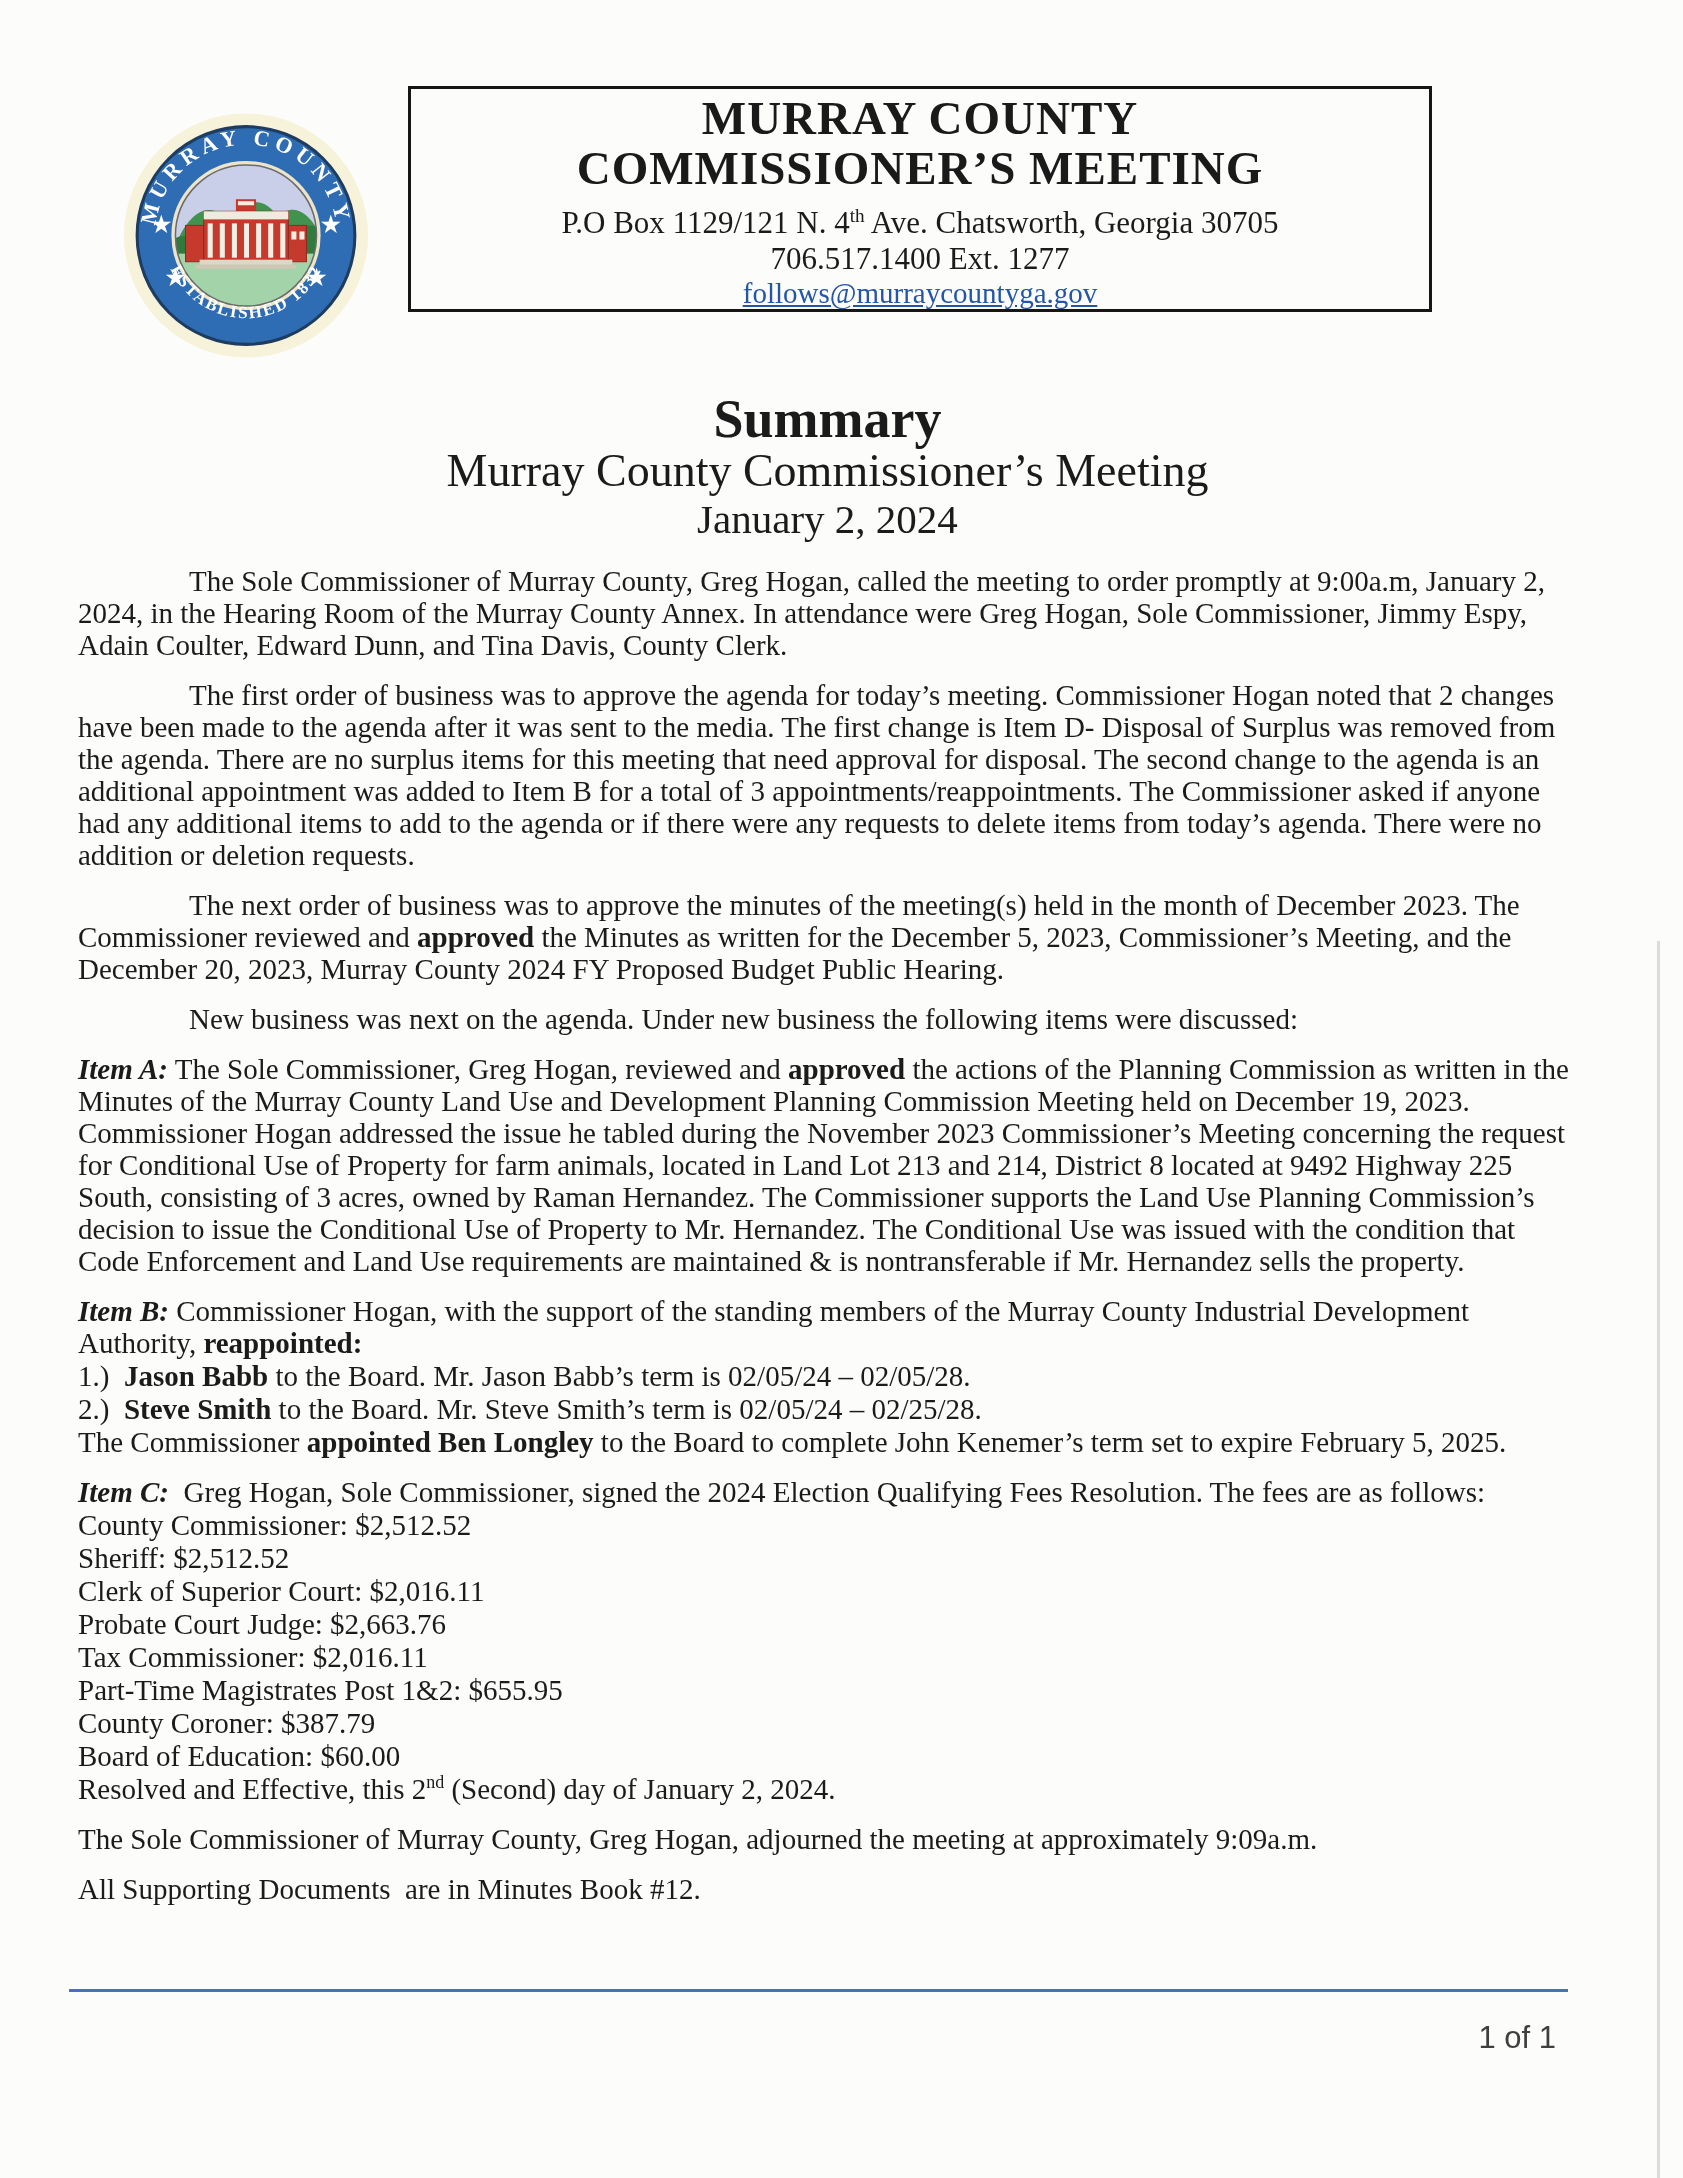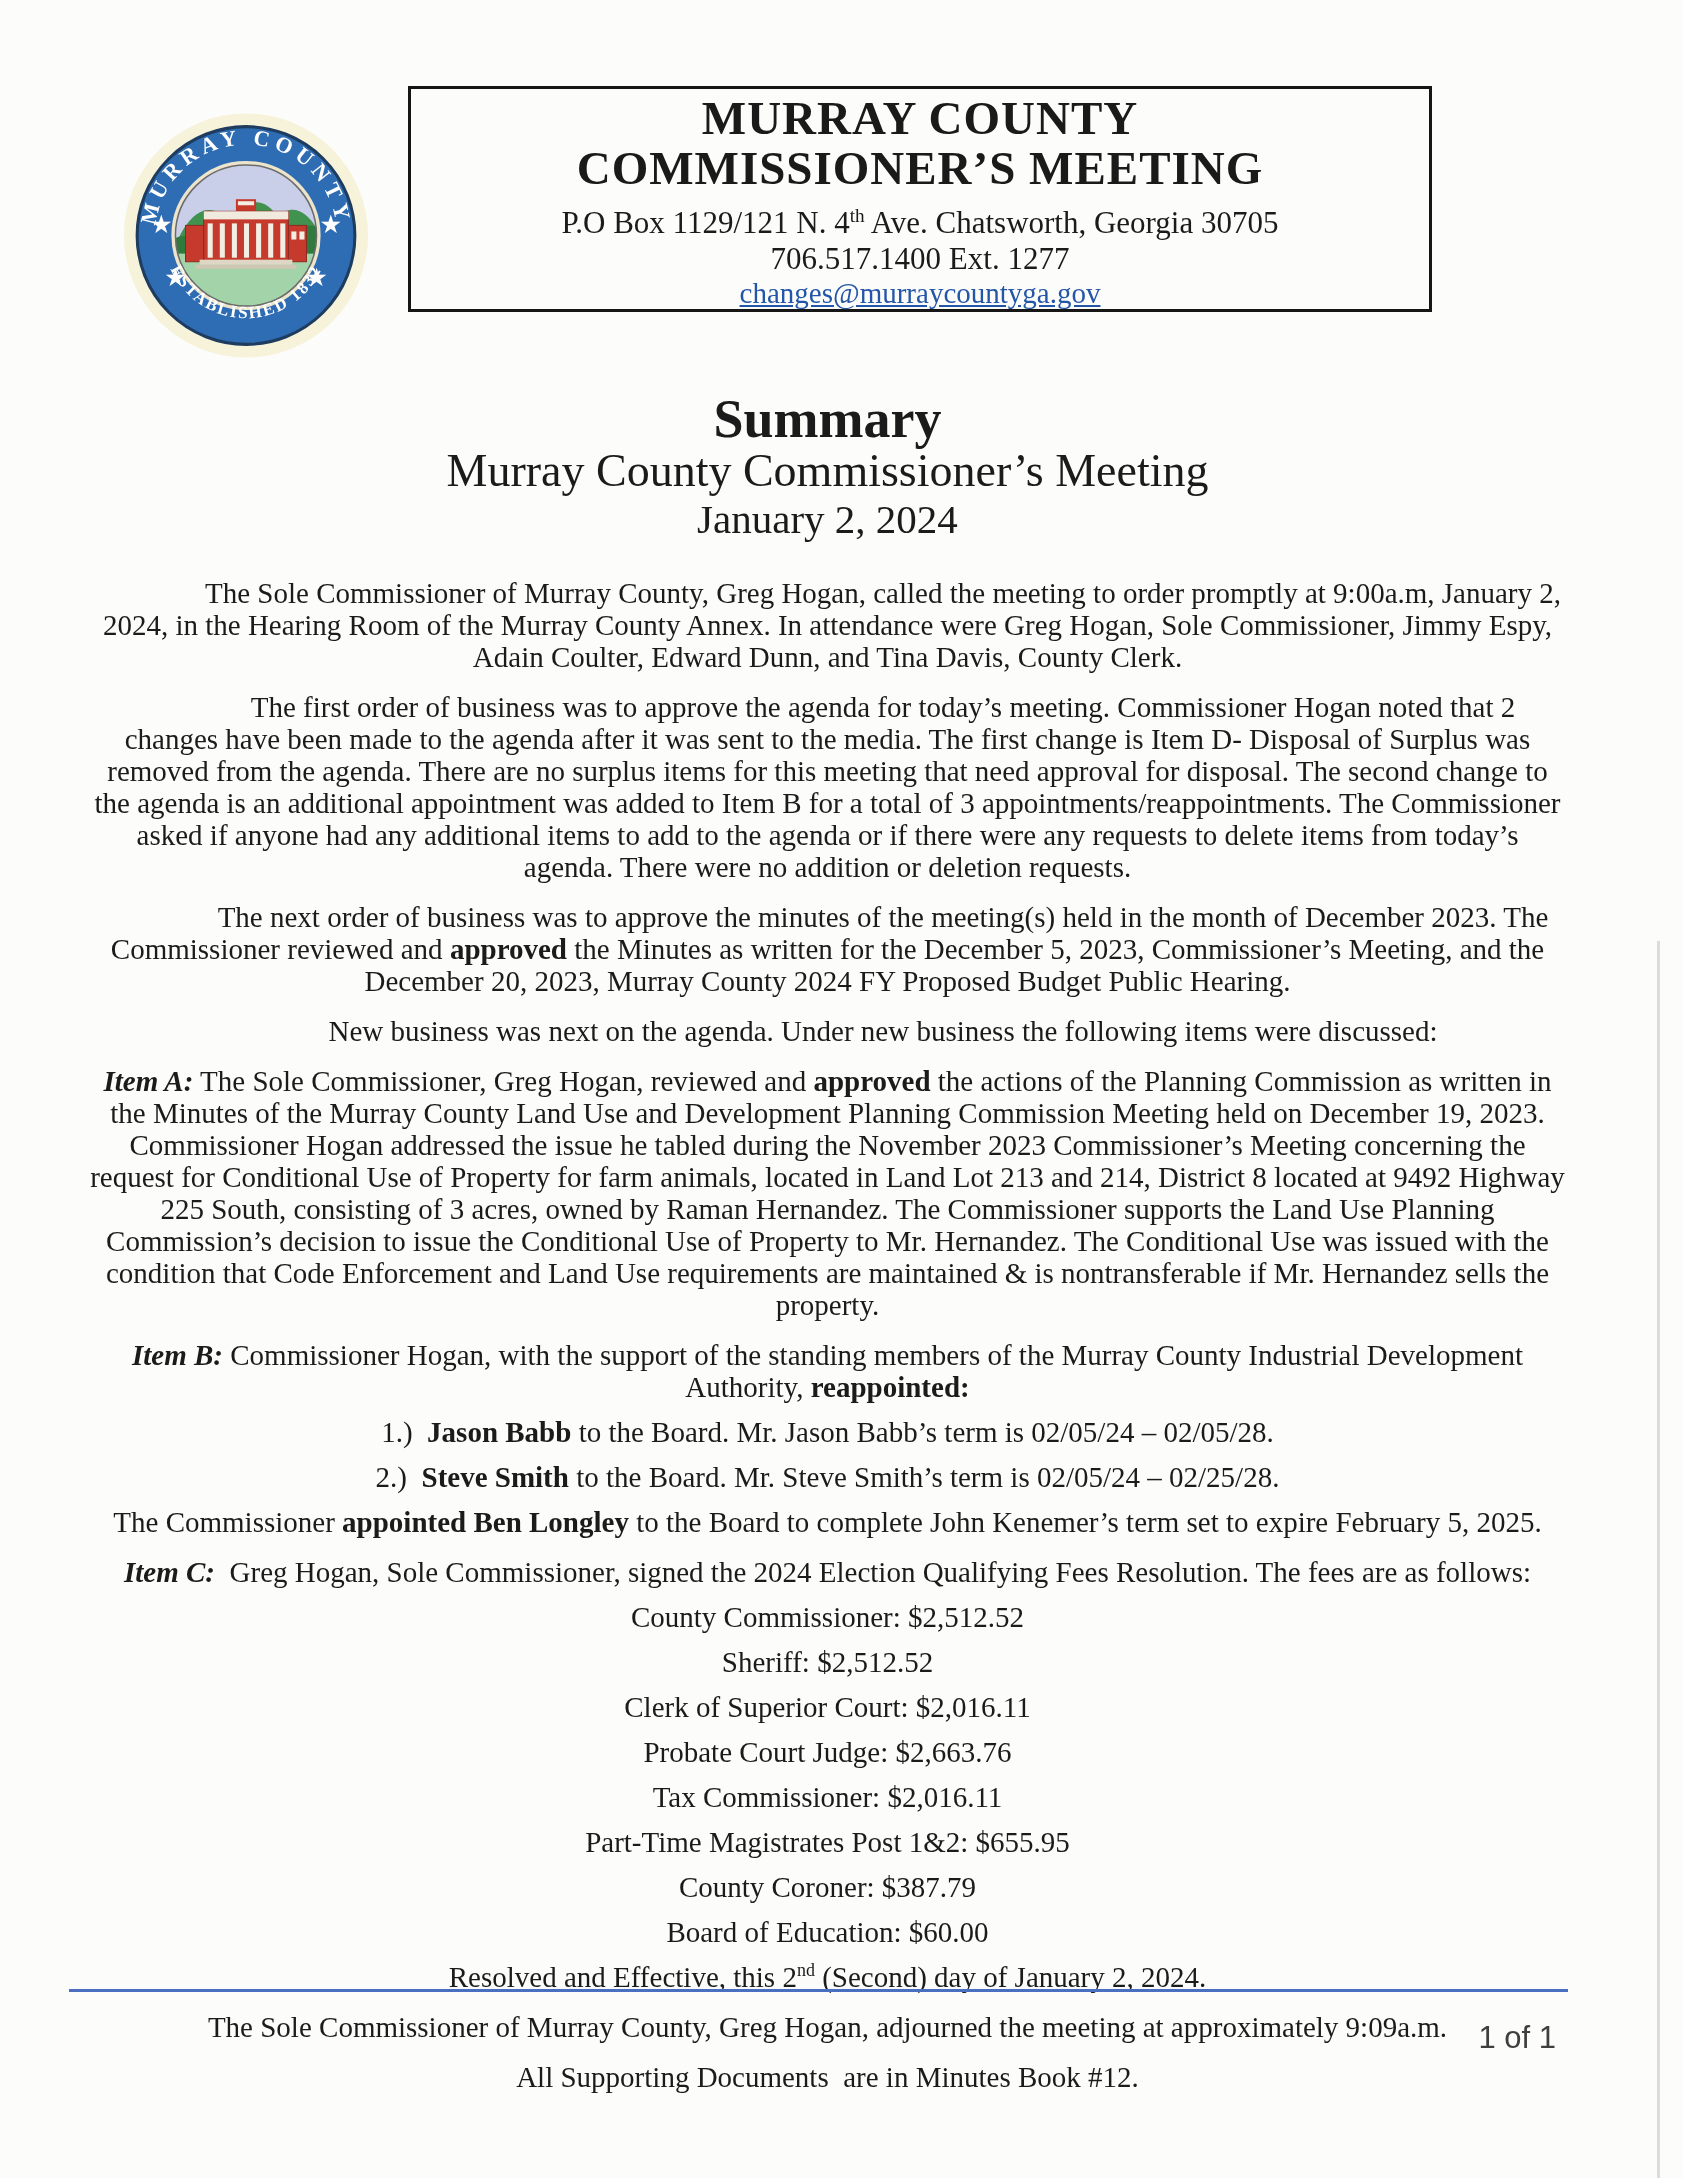--- a/index.html
+++ b/index.html
@@ -20,21 +20,21 @@
   .hb-email{ display:inline-block; font-size:29px; line-height:33px; color:#2456a8; text-decoration:underline; cursor:pointer; }
   sup{ font-size:62%; vertical-align:super; line-height:0; }
   
   .summary-head{ position:absolute; left:77px; top:392px; width:1501px; text-align:center; }
   .sum-title{ font-size:54px; font-weight:bold; line-height:55px; }
   .sum-sub{ font-size:46px; line-height:48px; }
   .sum-date{ font-size:41px; line-height:48px; }
   
   .bodytext{ position:absolute; left:77px; top:564px; width:1501px; font-size:29px; line-height:32px; }
   .block{ margin:0 0 18px 0; }
-  .block p, .block div{ margin:13px;text-align:center; }
+  .block p, .block div{ margin:1px; }
   .indent{ text-indent:111px; }
   .blist{ margin-left:65px; }
   .b{ font-weight:bold; }
   .i{ font-style:italic; }
   
   .footer-line{ position:absolute; left:69px; top:1989px; width:1499px; height:3px; background:#4a6fc0; }
   .page-num{
     position:absolute; top:2020px; right:127px;
     font-family:"Liberation Sans", sans-serif; font-size:31px; color:#3f3f3f;
   }
@@ -90,21 +90,21 @@
       <text x="206" y="120">★</text>
       <text x="192" y="172">★</text>
     </g>
   </svg>
 
   <div class="header-box">
     <div class="hb-title">MURRAY COUNTY</div>
     <div class="hb-title">COMMISSIONER’S MEETING</div>
     <div class="hb-address"><span>P.O Box 1129/121 N. 4</span><sup>th</sup><span> Ave. Chatsworth, Georgia 30705</span></div>
     <div class="hb-phone">706.517.1400 Ext. 1277</div>
-    <a class="hb-email">changes@murraycountyga.gov</a>
+    <a class="hb-email">follows@murraycountyga.gov</a>
   </div>
 
   <div class="summary-head">
     <div class="sum-title">Summary</div>
     <div class="sum-sub">Murray County Commissioner’s Meeting</div>
     <div class="sum-date">January 2, 2024</div>
   </div>
 
   <div class="bodytext">
     <div class="block">

